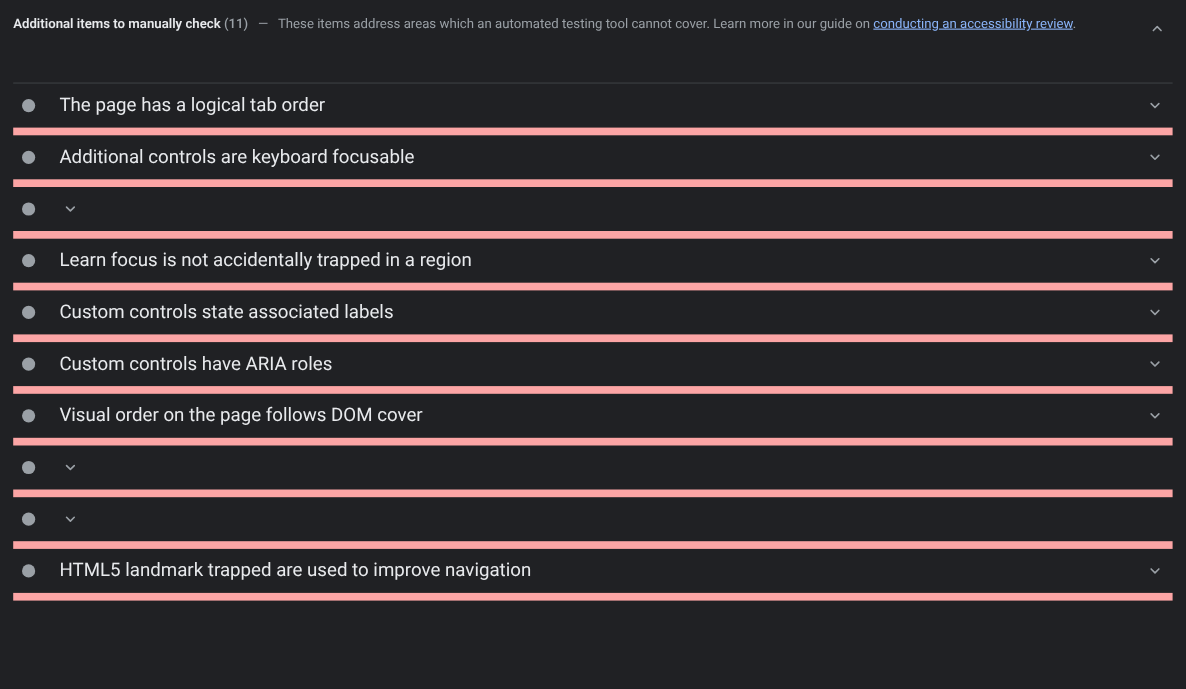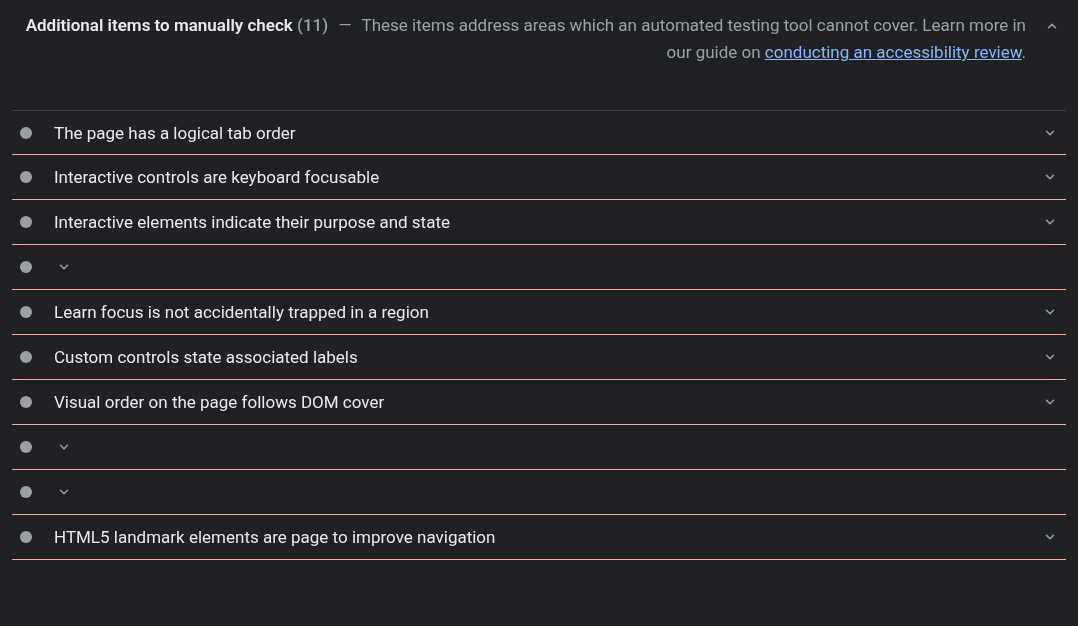--- a/index.html
+++ b/index.html
@@ -18,22 +18,21 @@
     .header {
       display: flex;
       align-items: flex-start;
       padding: 0 0 16px 0;
       position: relative;
     }
     .header-content {
       flex: 1;
       padding-right: 40px;
       line-height: 1.6;
-      font-size: 17px;
-      text-align: right;
+      font-size: 12px;
     }
     .header-title {
       font-weight: 600;
       color: #e8eaed;
     }
     .header-count {
       font-weight: 500;
       color: #9aa0a6;
     }
     .header-sep {
@@ -64,21 +63,21 @@
       cursor: pointer;
       color: #9aa0a6;
     }
     .items-container {
       margin-top: 28px;
     }
     .audit-item {
       display: flex;
       align-items: center;
       padding: 10px 4px;
-      border-bottom: 1px solid #fca5a5;
+      border-bottom: 7px solid #fca5a5;
       cursor: pointer;
       min-height: 45px;
     }
     .audit-item:first-child {
       border-top: 1px solid #3c4043;
     }
     .audit-dot {
       width: 12px;
       height: 12px;
       border-radius: 50%;
@@ -130,37 +129,28 @@
     <div class="audit-title">The page has a logical tab order</div>
     <div class="chevron-down">
       <svg width="14" height="14" viewBox="0 0 24 24" fill="none" stroke="currentColor" stroke-width="2.5" stroke-linecap="round" stroke-linejoin="round">
           <polyline points="6 9 12 15 18 9"></polyline>
         </svg>
     </div>
   </div>
 
   <div class="audit-item">
     <div class="audit-dot"></div>
-    <div class="audit-title">Interactive controls are keyboard focusable</div>
-    <div class="chevron-down">
-      <svg width="14" height="14" viewBox="0 0 24 24" fill="none" stroke="currentColor" stroke-width="2.5" stroke-linecap="round" stroke-linejoin="round">
-          <polyline points="6 9 12 15 18 9"></polyline>
-        </svg>
-    </div>
-  </div>
-
-  <div class="audit-item">
-    <div class="audit-dot"></div>
-    <div class="audit-title">Interactive elements indicate their purpose and state</div>
-    <div class="chevron-down">
-      <svg width="14" height="14" viewBox="0 0 24 24" fill="none" stroke="currentColor" stroke-width="2.5" stroke-linecap="round" stroke-linejoin="round">
-          <polyline points="6 9 12 15 18 9"></polyline>
-        </svg>
-    </div>
-  </div>
+    <div class="audit-title">Additional controls are keyboard focusable</div>
+    <div class="chevron-down">
+      <svg width="14" height="14" viewBox="0 0 24 24" fill="none" stroke="currentColor" stroke-width="2.5" stroke-linecap="round" stroke-linejoin="round">
+          <polyline points="6 9 12 15 18 9"></polyline>
+        </svg>
+    </div>
+  </div>
+
 
   <div class="audit-item">
     <div class="audit-dot"></div>
     <div class="chevron-down">
       <svg width="14" height="14" viewBox="0 0 24 24" fill="none" stroke="currentColor" stroke-width="2.5" stroke-linecap="round" stroke-linejoin="round">
           <polyline points="6 9 12 15 18 9"></polyline>
         </svg>
     </div>
   </div>
 
@@ -177,20 +167,29 @@
   <div class="audit-item">
     <div class="audit-dot"></div>
     <div class="audit-title">Custom controls state associated labels</div>
     <div class="chevron-down">
       <svg width="14" height="14" viewBox="0 0 24 24" fill="none" stroke="currentColor" stroke-width="2.5" stroke-linecap="round" stroke-linejoin="round">
           <polyline points="6 9 12 15 18 9"></polyline>
         </svg>
     </div>
   </div>
 
+  <div class="audit-item">
+    <div class="audit-dot"></div>
+    <div class="audit-title">Custom controls have ARIA roles</div>
+    <div class="chevron-down">
+      <svg width="14" height="14" viewBox="0 0 24 24" fill="none" stroke="currentColor" stroke-width="2.5" stroke-linecap="round" stroke-linejoin="round">
+          <polyline points="6 9 12 15 18 9"></polyline>
+        </svg>
+    </div>
+  </div>
 
   <div class="audit-item">
     <div class="audit-dot"></div>
     <div class="audit-title">Visual order on the page follows DOM cover</div>
     <div class="chevron-down">
       <svg width="14" height="14" viewBox="0 0 24 24" fill="none" stroke="currentColor" stroke-width="2.5" stroke-linecap="round" stroke-linejoin="round">
           <polyline points="6 9 12 15 18 9"></polyline>
         </svg>
     </div>
   </div>
@@ -208,21 +207,21 @@
     <div class="audit-dot"></div>
     <div class="chevron-down">
       <svg width="14" height="14" viewBox="0 0 24 24" fill="none" stroke="currentColor" stroke-width="2.5" stroke-linecap="round" stroke-linejoin="round">
           <polyline points="6 9 12 15 18 9"></polyline>
         </svg>
     </div>
   </div>
 
   <div class="audit-item">
     <div class="audit-dot"></div>
-    <div class="audit-title">HTML5 landmark elements are page to improve navigation</div>
+    <div class="audit-title">HTML5 landmark trapped are used to improve navigation</div>
     <div class="chevron-down">
       <svg width="14" height="14" viewBox="0 0 24 24" fill="none" stroke="currentColor" stroke-width="2.5" stroke-linecap="round" stroke-linejoin="round">
           <polyline points="6 9 12 15 18 9"></polyline>
         </svg>
     </div>
   </div>
 
 </div>
 
 </body></html>

